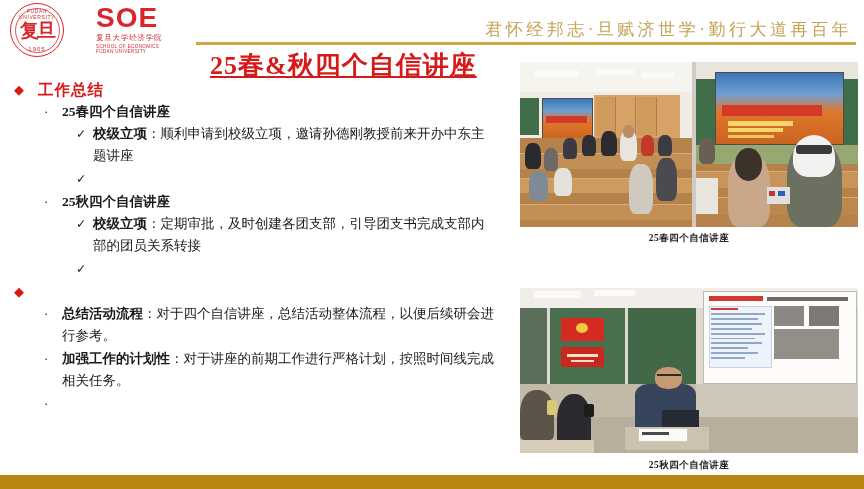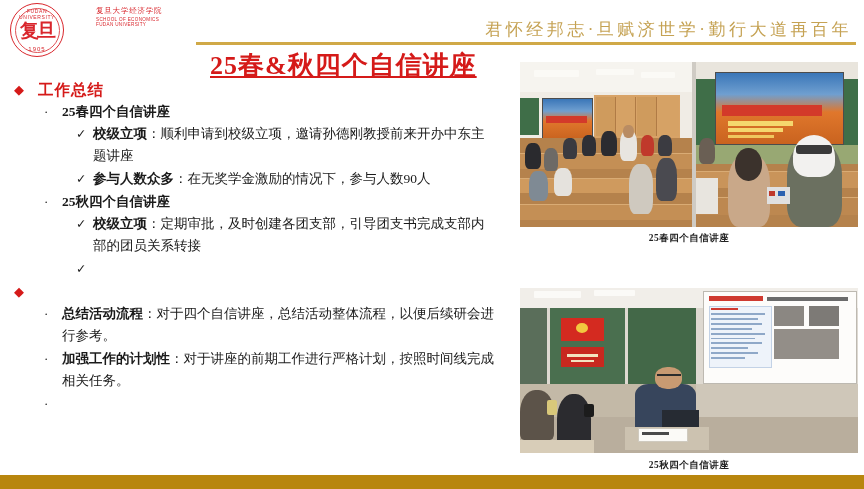--- a/index.html
+++ b/index.html
@@ -286,20 +286,21 @@
 <div class="header">
 
   <div class="fudan-seal">
     <div class="inner-ring"></div>
     <div class="seal-arc-top">FUDAN UNIVERSITY</div>
     <div class="seal-glyph">复旦</div>
     <div class="seal-arc-bottom">1905</div>
   </div>
 
   <div class="soe-logo">
+    <div class="soe-mark">SOE</div>
     <div class="soe-cn">复旦大学经济学院</div>
     <div class="soe-en1">SCHOOL OF ECONOMICS</div>
     <div class="soe-en2">FUDAN UNIVERSITY</div>
   </div>
 
   <div class="slogan">君怀经邦志·旦赋济世学·勤行大道再百年</div>
   <div class="gold-rule"></div>
 </div>
 
 <div class="slide-title">25春&amp;秋四个自信讲座</div>
@@ -315,21 +316,20 @@
     <div class="lvl2">
       <span class="dot2">·</span>
       <span class="lvl2-text">25春四个自信讲座</span>
     </div>
     <div class="lvl3">
       <span class="check3">✓</span>
       <span class="lvl3-body"><b>校级立项</b><span>：</span><span>顺利申请到校级立项，邀请孙德刚教授前来开办中东主题讲座</span></span>
     </div>
     <div class="lvl3">
       <span class="check3">✓</span>
-      <span class="lvl3-body"><b>参与人数众多</b><span>：</span><span>在无奖学金激励的情况下，参与人数90人</span></span>
     </div>
 
     <div class="lvl2">
       <span class="dot2">·</span>
       <span class="lvl2-text">25秋四个自信讲座</span>
     </div>
     <div class="lvl3">
       <span class="check3">✓</span>
       <span class="lvl3-body"><b>校级立项</b><span>：</span><span>定期审批，及时创建各团支部，引导团支书完成支部内部的团员关系转接</span></span>
     </div>

